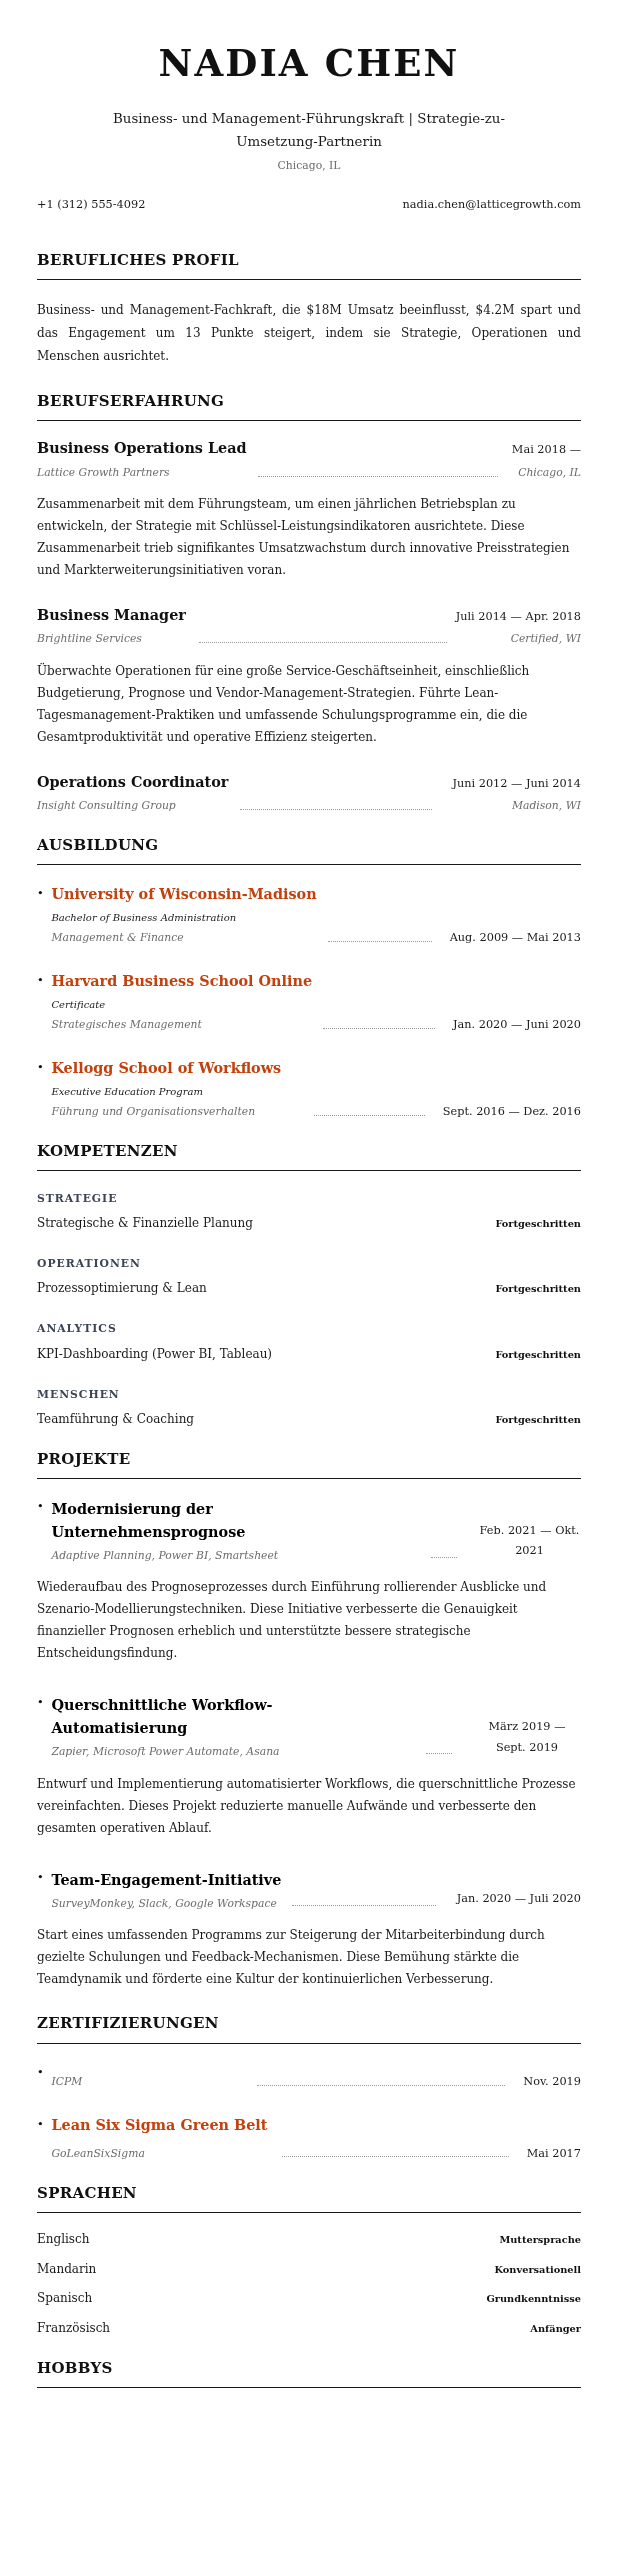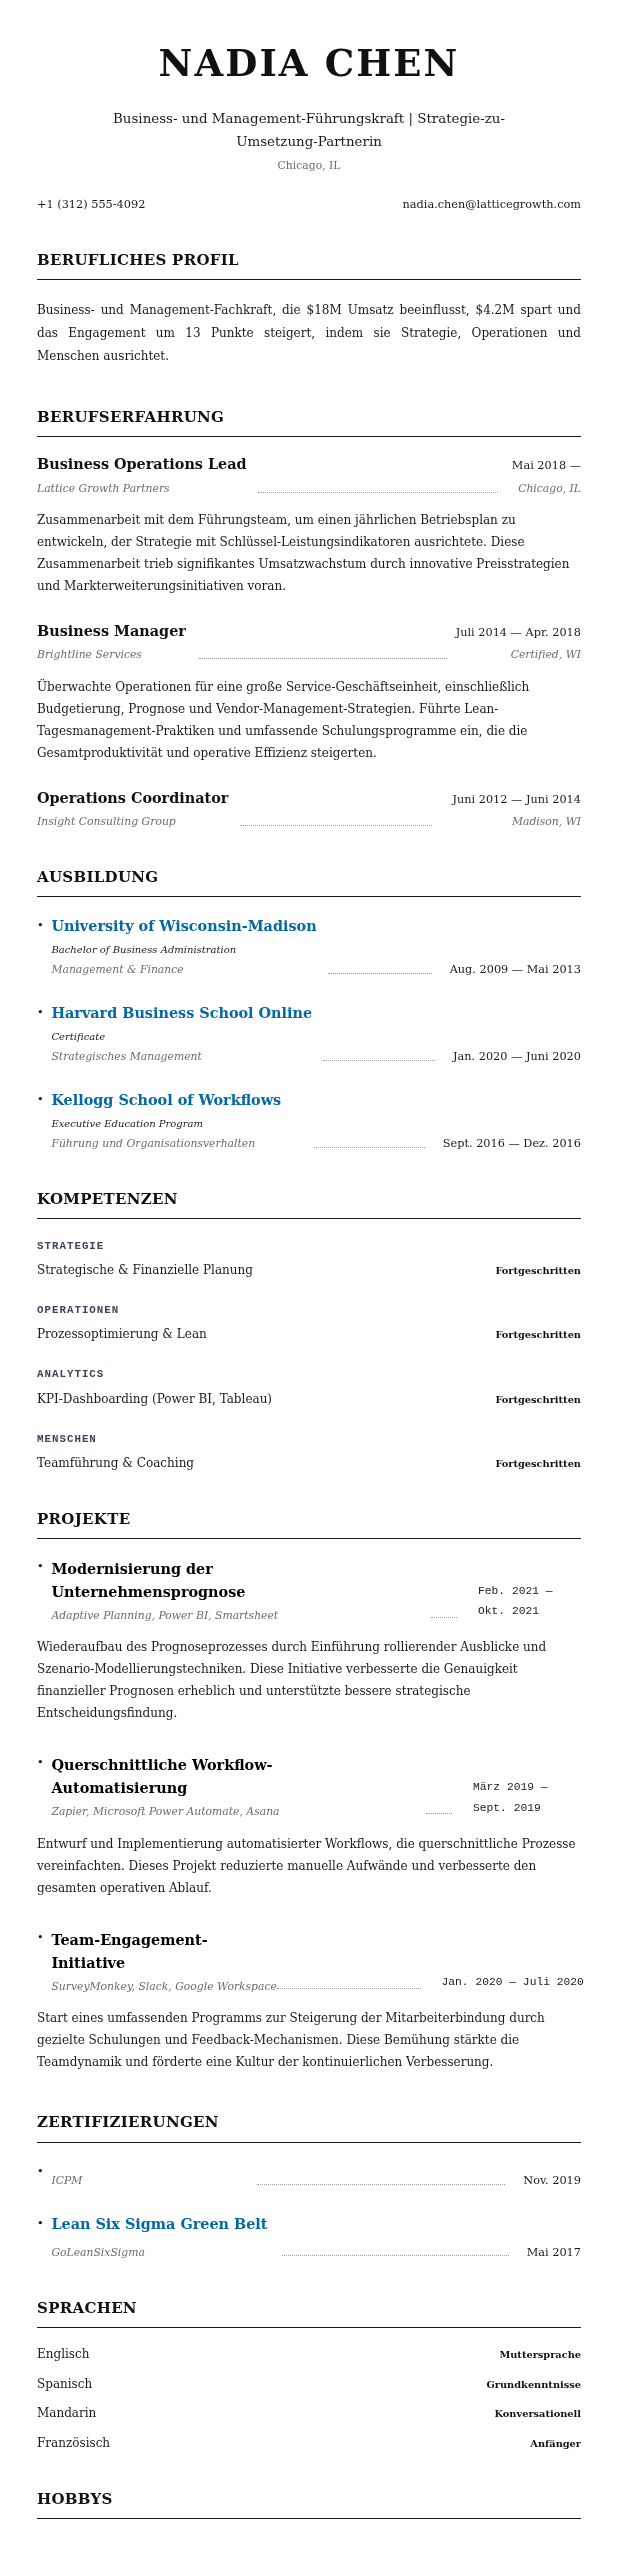--- a/index.html
+++ b/index.html
@@ -24,21 +24,21 @@
   .location {
     text-align: center; font-size: 10.8px; color: #6b6b6b;
     margin-top: 6.2px;
   }
   .contact {
     display: flex; justify-content: space-between;
     font-size: 11.3px; margin-top: 26px; color: #1a1a1a;
   }
 
   
-  .section { margin-top: 40px; }
+  .section { margin-top: 24px; }
   .section:first-of-type { margin-top: 40px; }
   .section-title {
     font-size: 15px; font-weight: bold; letter-spacing: 0.3px;
     padding-bottom: 10.3px; border-bottom: 1.5px solid #1a1a1a;
     color: #111;
   }
   .section-body { padding-top: 18.5px; }
 
   .summary {
     font-size: 12px; line-height: 23px; text-align: justify;
@@ -61,44 +61,44 @@
     flex: 1; border-bottom: 1px dotted #9a9a9a;
     margin: 0 17.5px 2.1px 17.5px; min-width: 10.3px; height: 0.5px;
   }
   .desc { font-size: 12px; line-height: 22px; margin-top: 14.4px; color: #1a1a1a; }
 
   
   .b-item { display: flex; margin-bottom: 27px; }
   .b-item:last-child { margin-bottom: 0; }
   .bullet { width: 14.4px; font-size: 11.3px; padding-top: 3.1px; flex-shrink: 0; color: #111; }
   .b-content { flex: 1; }
-  .b-title { font-size: 14.4px; font-weight: bold; color: #0369a1; line-height: 20.6px; }
+  .b-title { font-size: 14.4px; font-weight: bold; color: #c2410c; line-height: 20.6px; }
   .b-degree { font-style: italic; font-size: 10px; margin-top: 7.2px; color: #1a1a1a; }
   .b-row {
     display: flex; align-items: flex-end; margin-top: 8.2px;
   }
   .b-row .date { font-size: 11.3px; white-space: nowrap; color: #1a1a1a; }
 
   
   .proj { margin-bottom: 29px; }
   .proj:last-child { margin-bottom: 0; }
   .proj-head { display: flex; }
   .proj-head .b-content { flex: 1; display: flex; justify-content: space-between; align-items: flex-end; }
   .proj-left { max-width: 289px; }
   .proj-title { font-size: 14.4px; font-weight: bold; color: #000000; line-height: 23px; }
   .proj-tech { font-style: italic; color: #6b6b6b; font-size: 10.8px; margin-top: 6.2px; white-space: nowrap; }
   .proj-right { display: flex; align-items: flex-end; }
-  .proj-date { font-size: 11.3px; line-height: 20.6px; text-align: left; max-width: 103px; font-family: Liberation Mono, monospace; }
+  .proj-date { font-size: 11.3px; line-height: 20.6px; text-align: center; max-width: 103px; }
   .proj-leader { width: 26px; border-bottom: 1px dotted #9a9a9a; margin: 0 20.6px 4.1px 20.6px; }
   .proj-leader.wide { width: 144px; }
 
   
   .skill-cat {
     font-size: 10.8px; font-weight: bold; letter-spacing: 1px;
-    color: #3a4556; margin-bottom: 11.3px; font-family: Liberation Mono, monospace;
+    color: #3a4556; margin-bottom: 11.3px;
   }
   .skill-group { margin-bottom: 27px; }
   .skill-group:last-child { margin-bottom: 0; }
   .skill-row { display: flex; justify-content: space-between; align-items: baseline; }
   .skill-name { font-size: 12px; }
   .skill-level { font-size: 9.8px; font-weight: bold; color: #111; }
 
   
   .lang-row { display: flex; justify-content: space-between; align-items: baseline; margin-bottom: 15.5px; gap: 26px; }
   .lang-row:last-child { margin-bottom: 0; }
@@ -332,26 +332,26 @@
   </section>
 
   <section class="section">
     <h2 class="section-title">SPRACHEN</h2>
     <div class="section-body" style="padding-top:19.6px;">
       <div class="lang-row">
         <span class="lang-name">Englisch</span>
         <span class="lang-level">Muttersprache</span>
       </div>
       <div class="lang-row">
+        <span class="lang-name">Mandarin</span>
+        <span class="lang-level">Konversationell</span>
+      </div>
+      <div class="lang-row">
         <span class="lang-name">Spanisch</span>
         <span class="lang-level">Grundkenntnisse</span>
-      </div>
-      <div class="lang-row">
-        <span class="lang-name">Mandarin</span>
-        <span class="lang-level">Konversationell</span>
       </div>
       <div class="lang-row">
         <span class="lang-name">Französisch</span>
         <span class="lang-level">Anfänger</span>
       </div>
     </div>
   </section>
 
   <section class="section">
     <h2 class="section-title">HOBBYS</h2>

